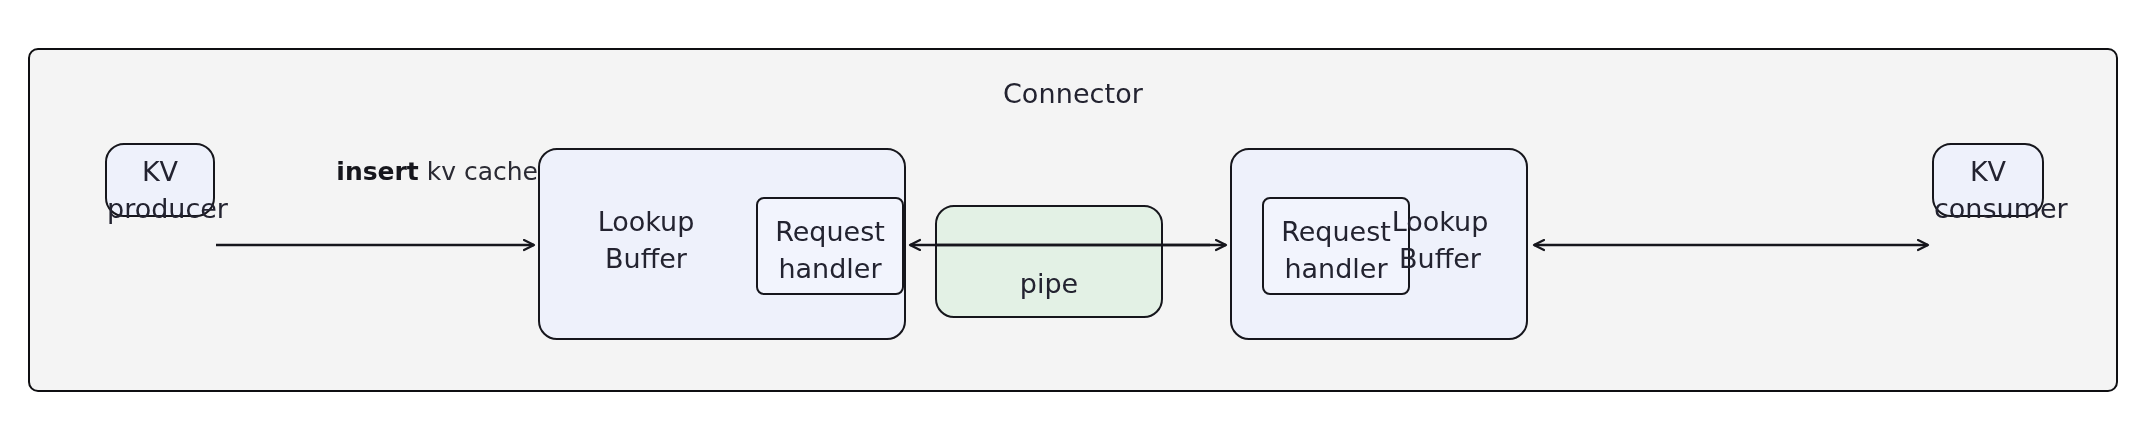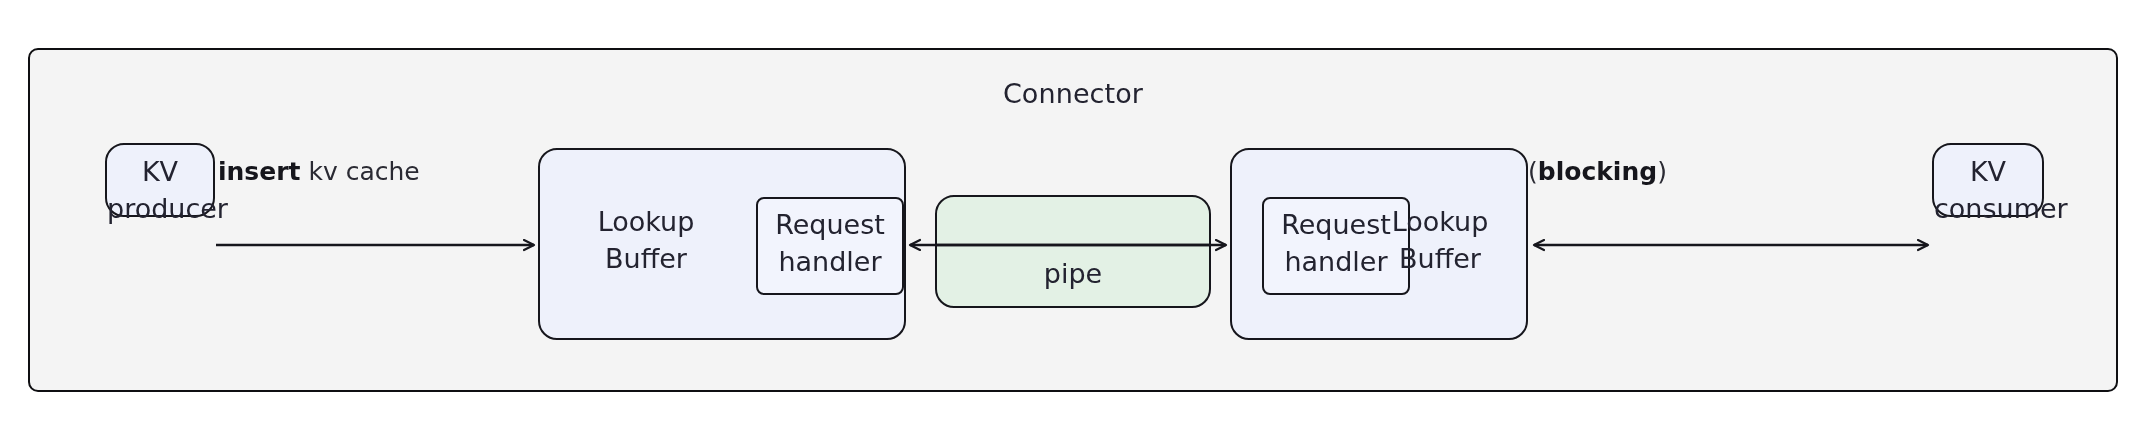--- a/index.html
+++ b/index.html
@@ -106,46 +106,46 @@
     border: 2.5px solid #16161c;
     border-radius: 8px;
     width: 148px;
     height: 98px;
   }
   #request-handler-left { left: 216px; top: 47px; }
   #request-handler-right { left: 30px; top: 47px; }
   .request-handler .rh-text {
     position: absolute;
     left: 0;
-    top: 7px;
+    top: 14px;
     width: 100%;
     text-align: center;
     font-size: 27px;
     line-height: 1.38;
     color: #232330;
     white-space: pre-line;
   }
 
   
-  #pipe-box { left: 935px; top: 195px; width: 276px; height: 113px; }
+  #pipe-box { left: 935px; top: 205px; width: 228px; height: 113px; }
   #pipe-box .node-label { top: 58px; }
 
   
   #arrow-layer {
     position: absolute;
     left: 0; top: 0;
     width: 2146px;
     height: 438px;
     pointer-events: none;
   }
 
   
   .edge-label {
     position: absolute;
-    text-align: left;
+    text-align: right;
     font-size: 25px;
     line-height: 1.36;
     color: #2a2a33;
     white-space: nowrap;
   }
   .edge-label b { font-weight: 700; color: #16161c; }
   #label-insert { left: 218px; top: 155px; width: 320px; }
   #label-drop   { left: 1528px; top: 155px; width: 404px; }
 </style>
 </head>
@@ -207,18 +207,15 @@
     <line x1="1534" y1="245" x2="1928" y2="245" stroke="#16161c" stroke-width="2.4" marker-start="url(#ah-start)" marker-end="url(#ah-end)"></line>
   </svg>
 
   <div class="edge-label" id="label-insert">
     <div>
       <b>insert</b><span> kv cache</span>
     </div>
   </div>
 
   <div class="edge-label" id="label-drop">
-    <div>
-      <span>(</span><b>blocking</b><span>)</span>
-    </div>
   </div>
 
 </div>
 
 </body></html>

